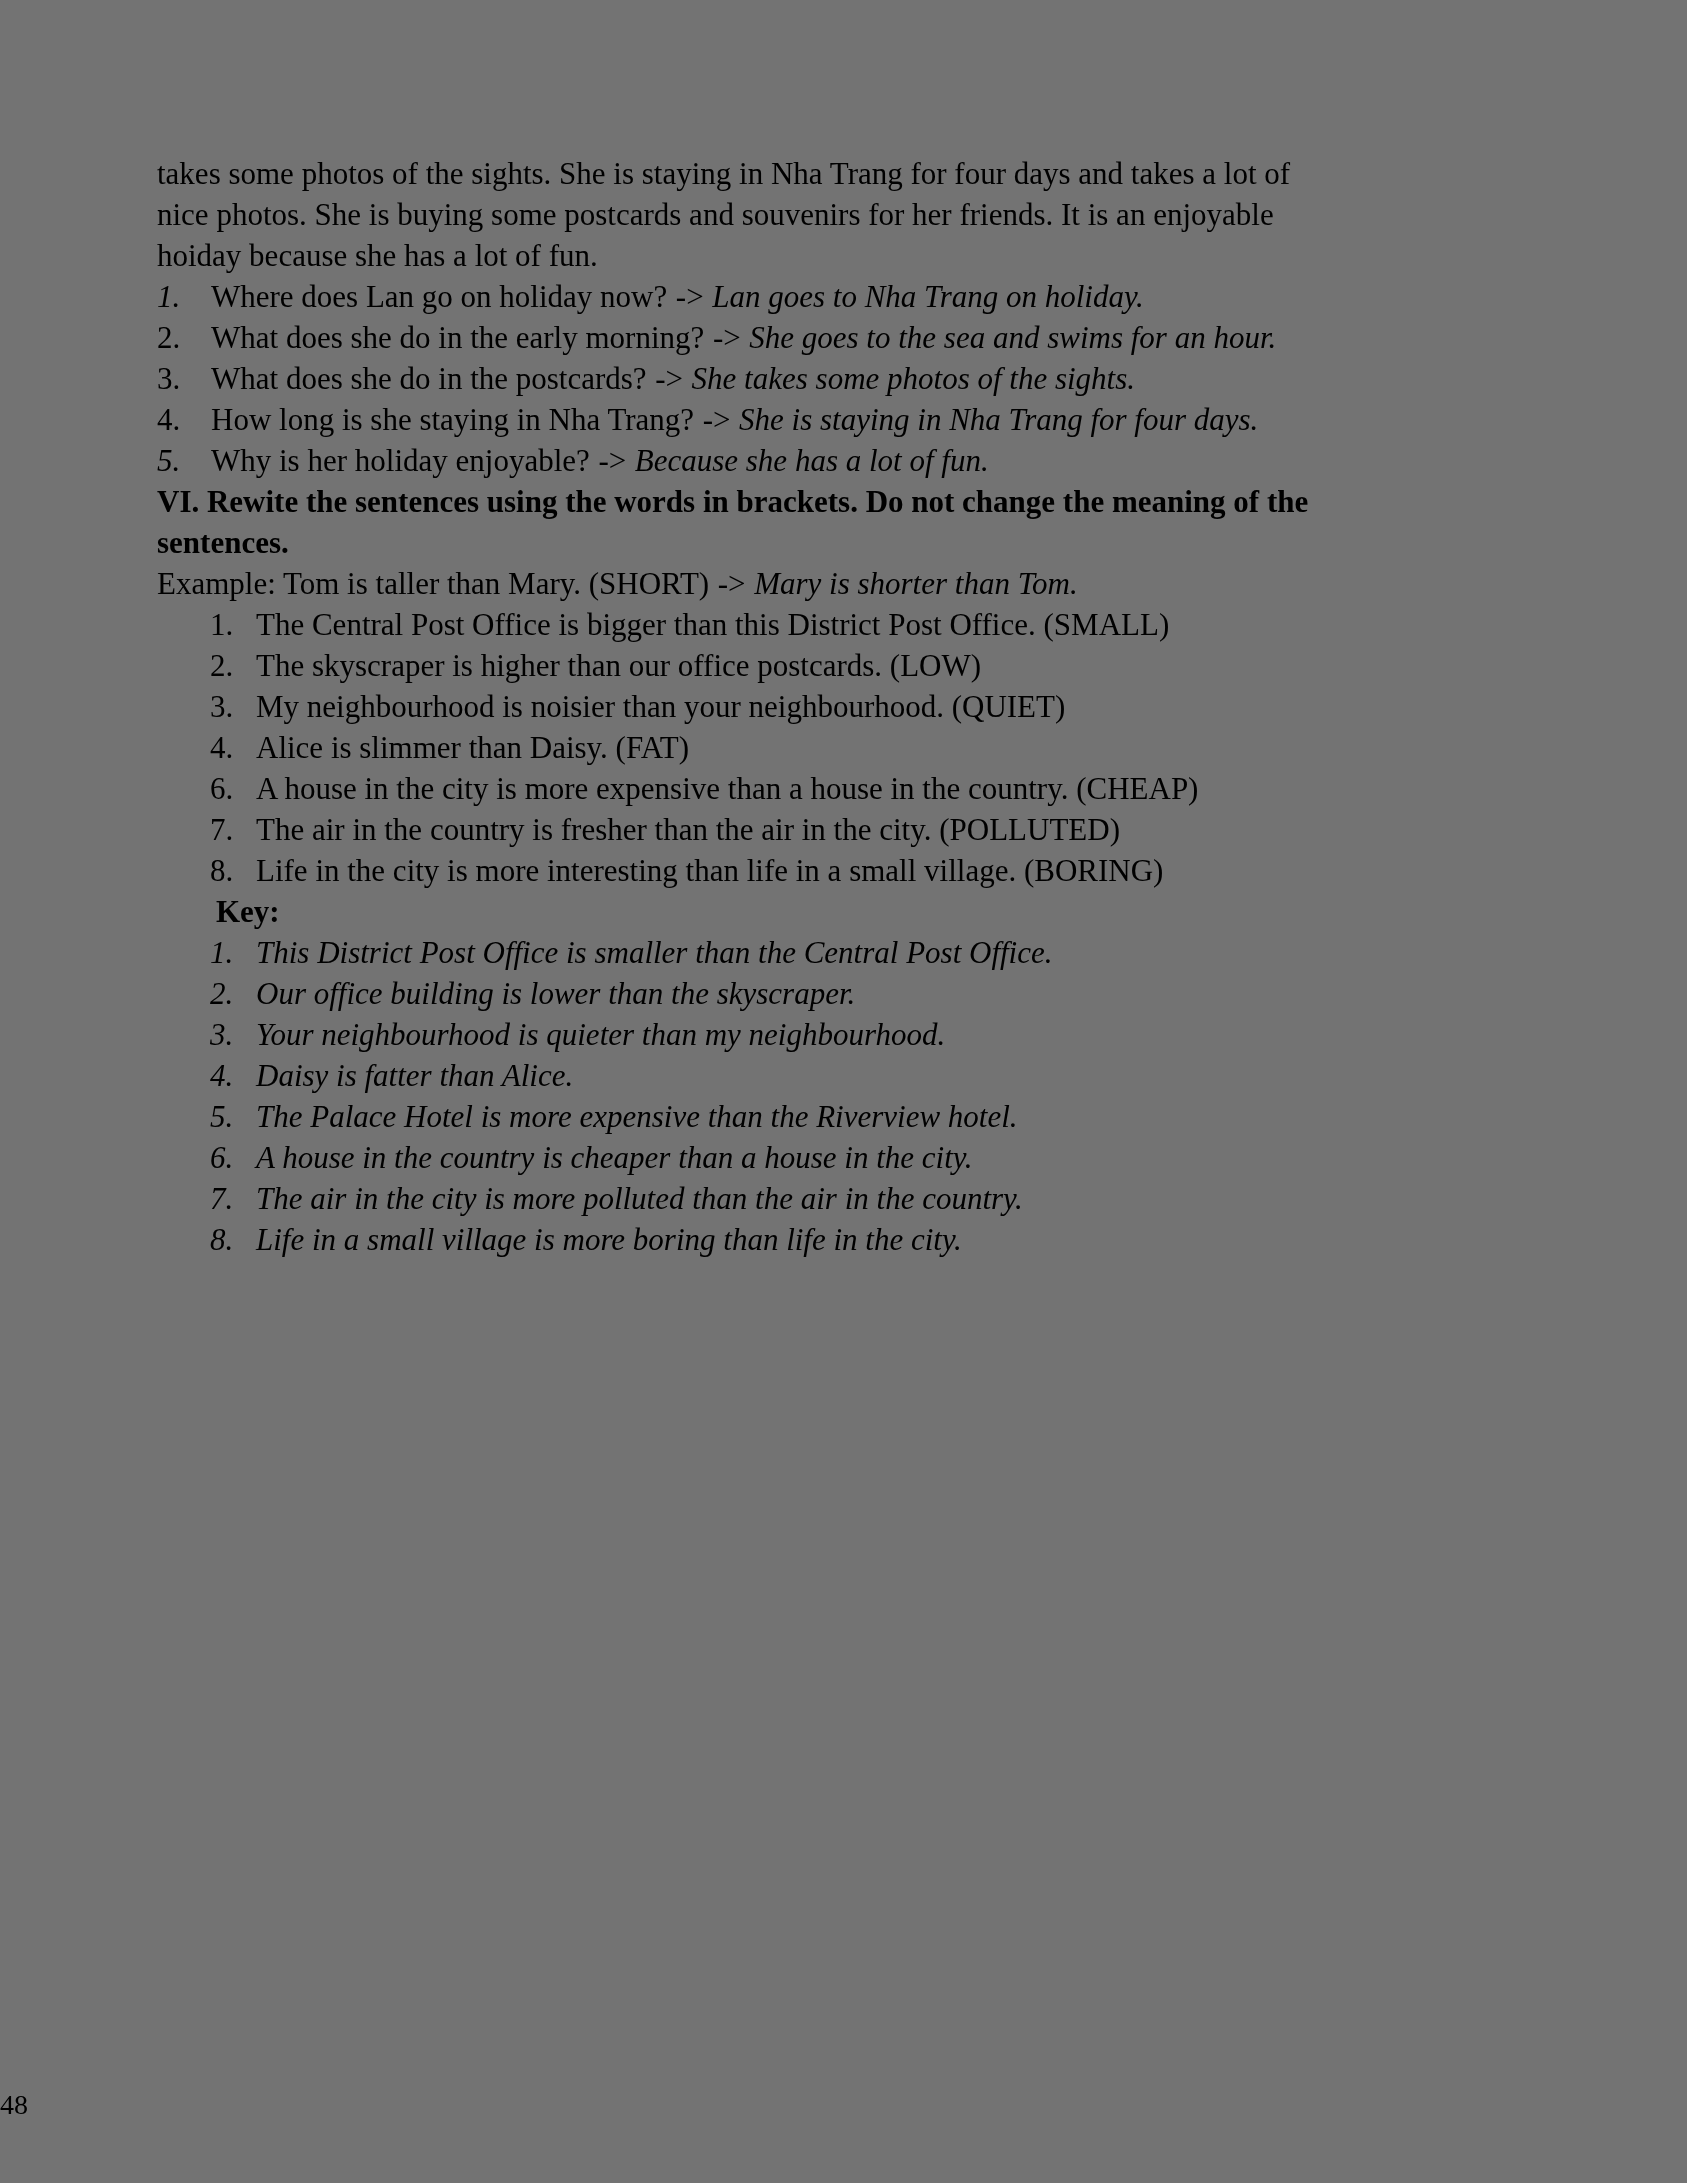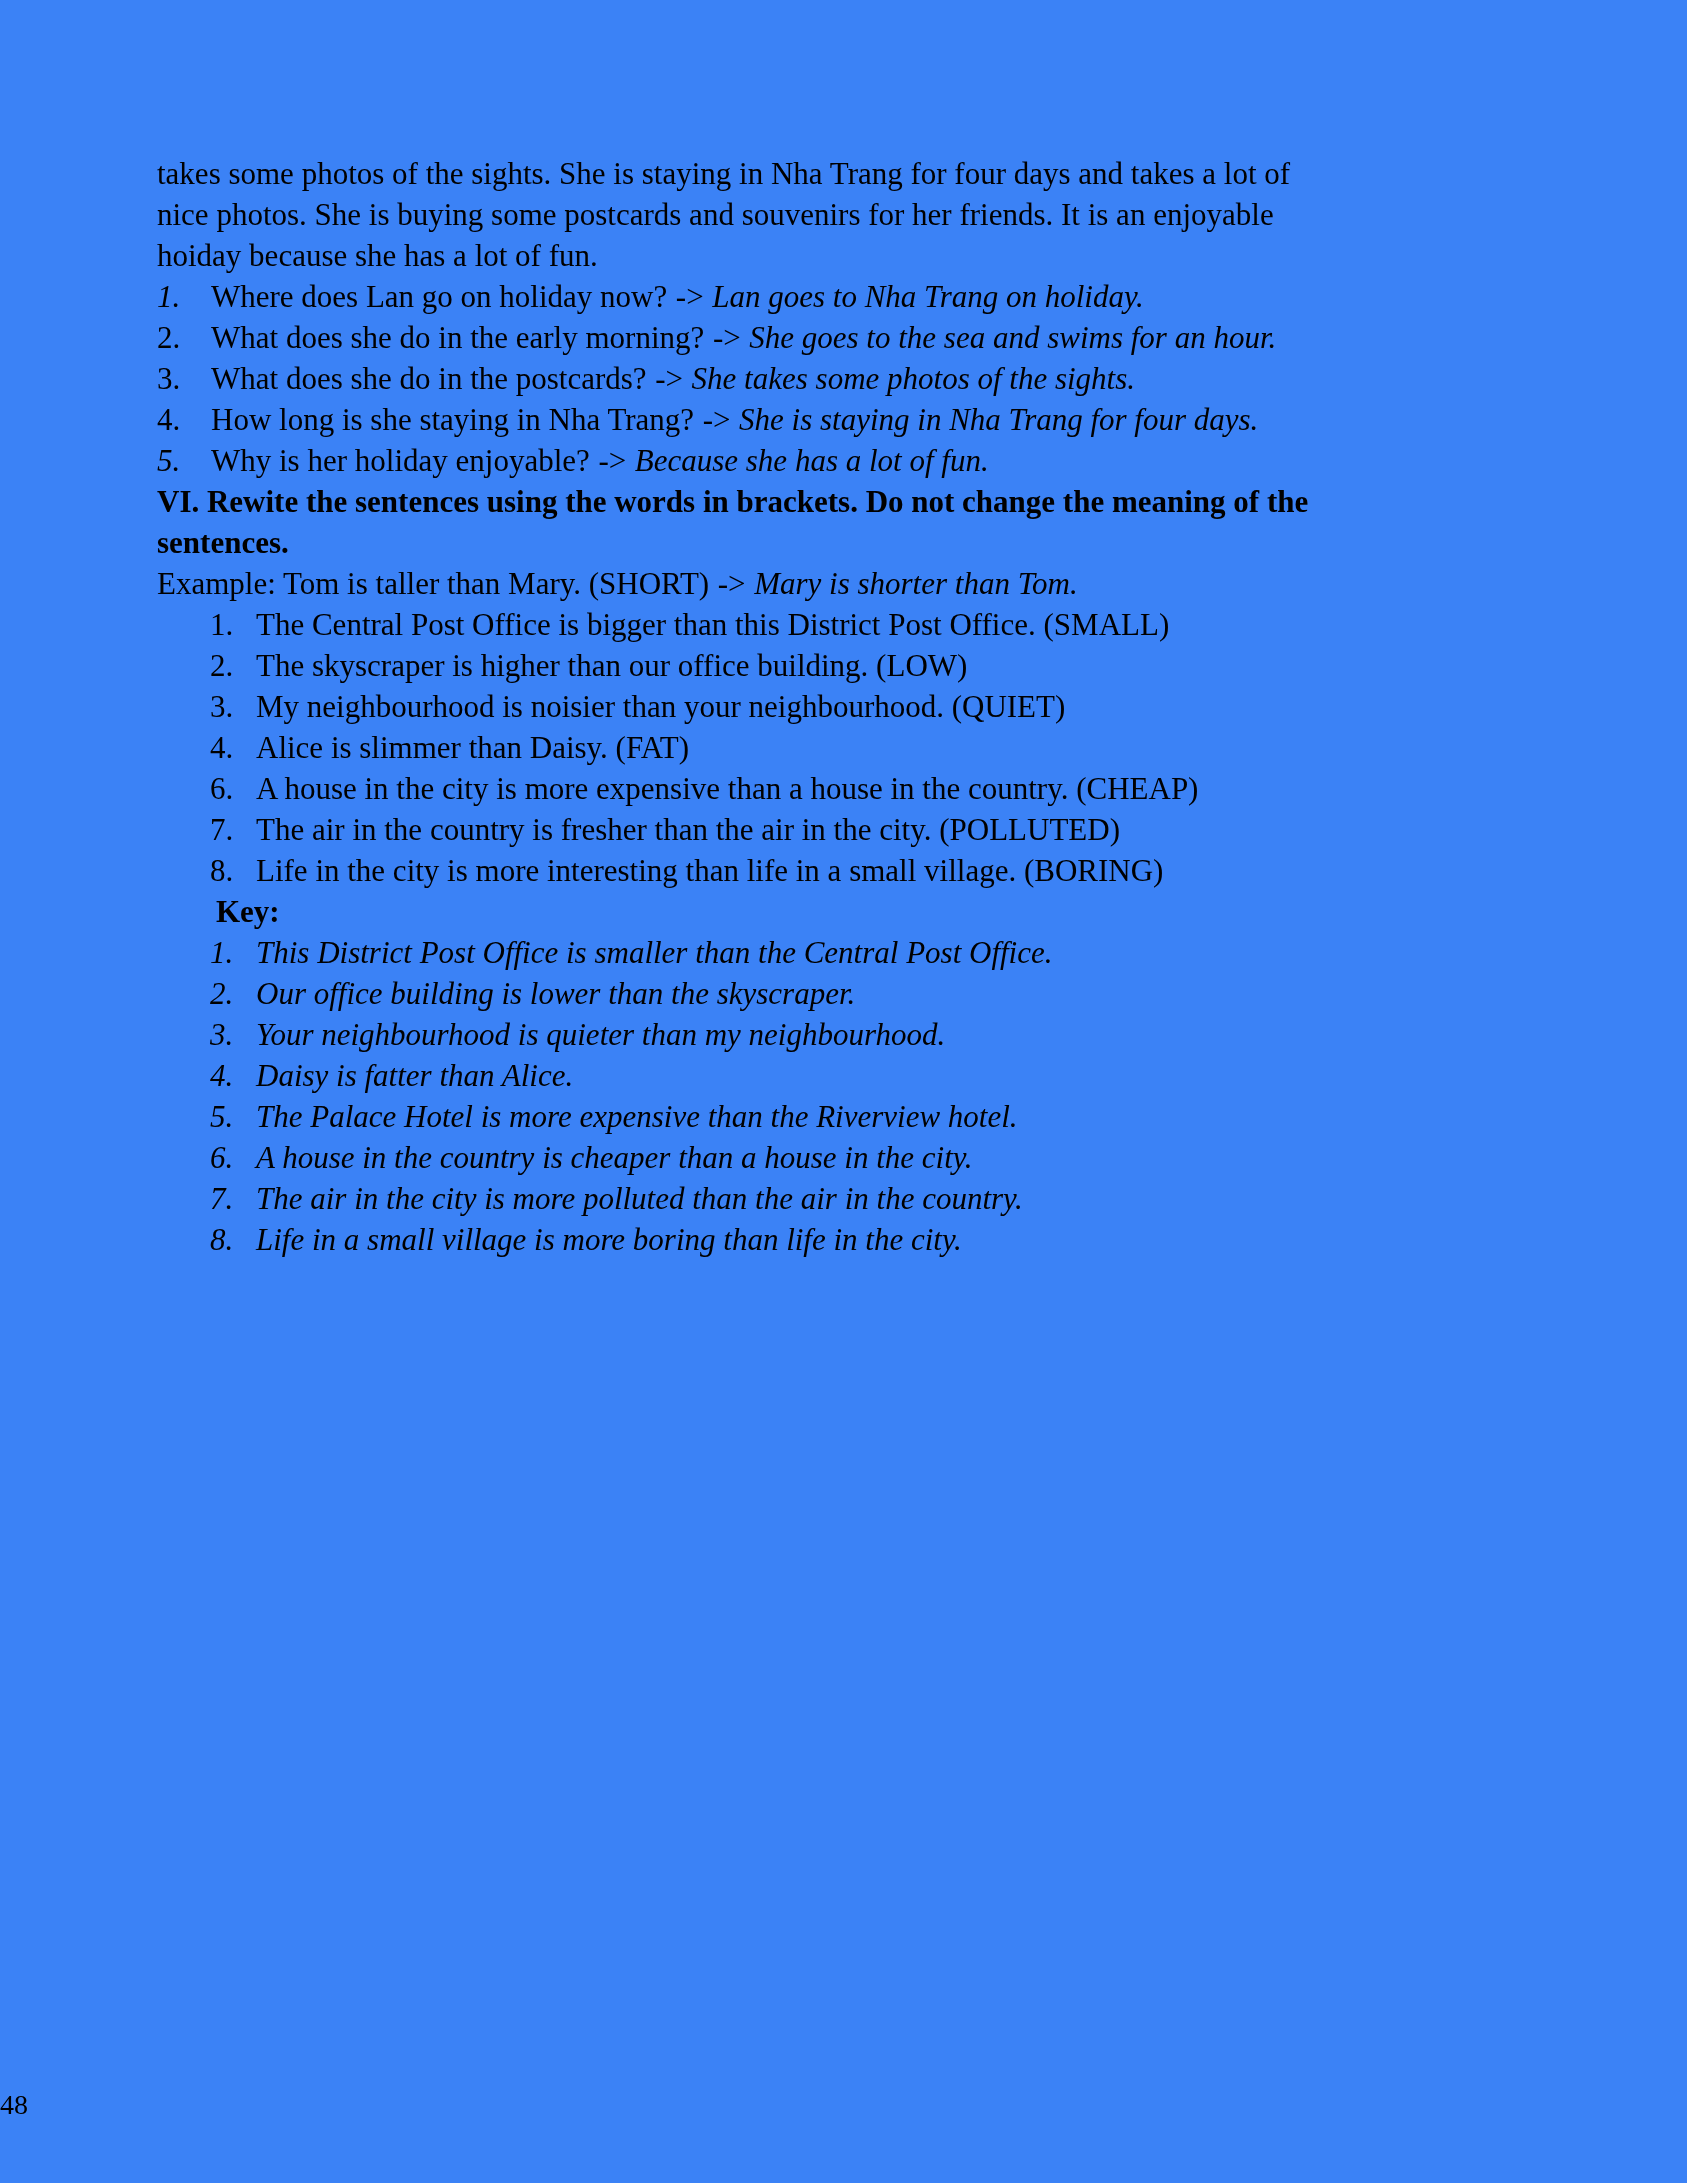--- a/index.html
+++ b/index.html
@@ -1,20 +1,20 @@
 <!DOCTYPE html>
 <html style="font-size:10.6px"><head>
 <meta charset="utf-8">
 <style>
   html, body { margin: 0; padding: 0; background: #ffffff; }
   .page {
     position: relative;
     width: 1687px;
     height: 2183px;
-    background: #3b82f6;
+    background: #737373;
     color: #000000;
     font-family: "Liberation Serif", serif;
     font-size: 31px;
     overflow: hidden;
   }
   .content {
     position: absolute;
     left: 157px;
     top: 153px;
     width: 1383px;
@@ -61,21 +61,21 @@
 
     <div>
       <div class="line heading">VI. Rewite the sentences using the words in brackets. Do not change the meaning of the</div>
       <div class="line heading">sentences.</div>
     </div>
 
     <div class="line"><span>Example: Tom is taller than Mary. (SHORT)</span><span class="arrow">-&gt;</span><span class="ans">Mary is shorter than Tom.</span></div>
 
     <div>
       <div class="line indent"><span class="ex-num">1.</span><span>The Central Post Office is bigger than this District Post Office. (SMALL)</span></div>
-      <div class="line indent"><span class="ex-num">2.</span><span>The skyscraper is higher than our office building. (LOW)</span></div>
+      <div class="line indent"><span class="ex-num">2.</span><span>The skyscraper is higher than our office postcards. (LOW)</span></div>
       <div class="line indent"><span class="ex-num">3.</span><span>My neighbourhood is noisier than your neighbourhood. (QUIET)</span></div>
       <div class="line indent"><span class="ex-num">4.</span><span>Alice is slimmer than Daisy. (FAT)</span></div>
       <div class="line indent"><span class="ex-num">6.</span><span>A house in the city is more expensive than a house in the country. (CHEAP)</span></div>
       <div class="line indent"><span class="ex-num">7.</span><span>The air in the country is fresher than the air in the city. (POLLUTED)</span></div>
       <div class="line indent"><span class="ex-num">8.</span><span>Life in the city is more interesting than life in a small village. (BORING)</span></div>
     </div>
 
     <div class="line key-label">Key:</div>
 
     <div>

